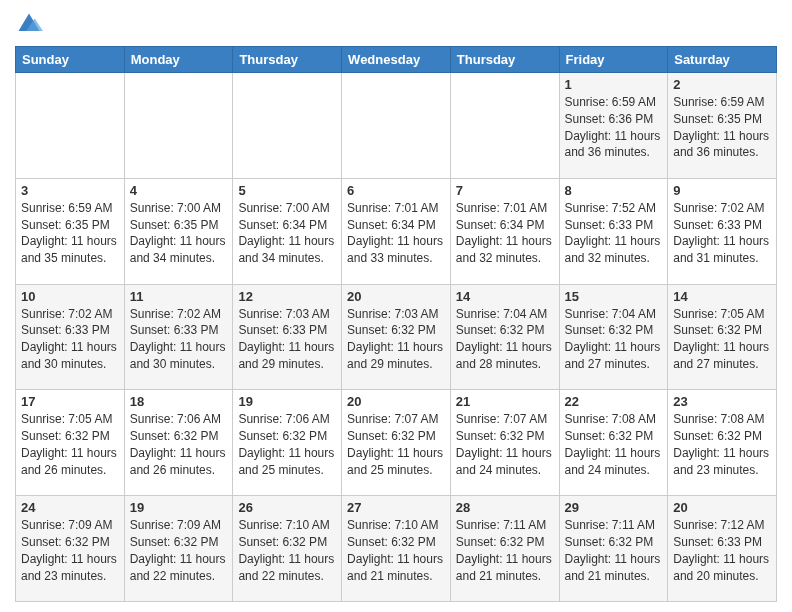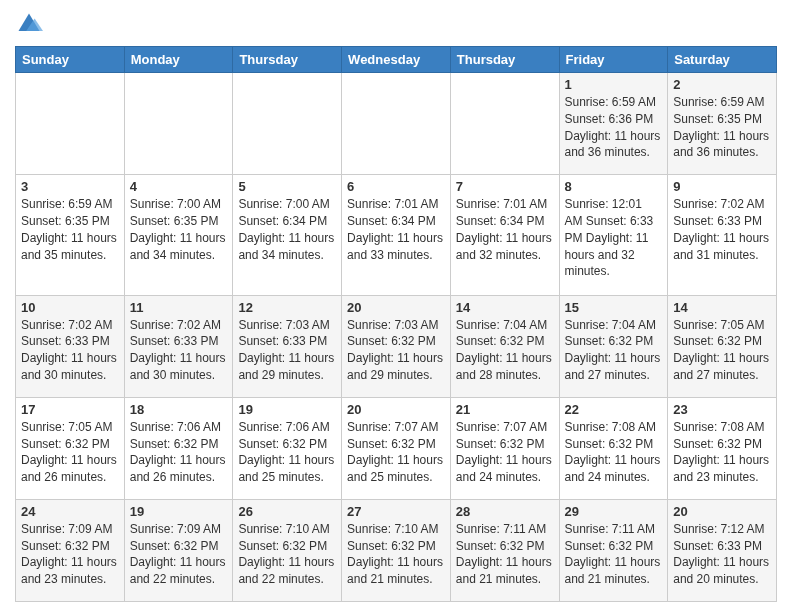--- a/index.html
+++ b/index.html
@@ -186,21 +186,21 @@
           </td>
           <td>
             <span class="day-num">7</span>
             <div class="day-detail">Sunrise: 7:01 AM
 Sunset: 6:34 PM
 Daylight: 11 hours
 and 32 minutes.</div>
           </td>
           <td>
             <span class="day-num">8</span>
-            <div class="day-detail">Sunrise: 12:01 AM
+            <div class="day-detail">Sunrise: 7:52 AM
 Sunset: 6:33 PM
 Daylight: 11 hours
 and 32 minutes.</div>
           </td>
           <td>
             <span class="day-num">9</span>
             <div class="day-detail">Sunrise: 7:02 AM
 Sunset: 6:33 PM
 Daylight: 11 hours
 and 31 minutes.</div>

